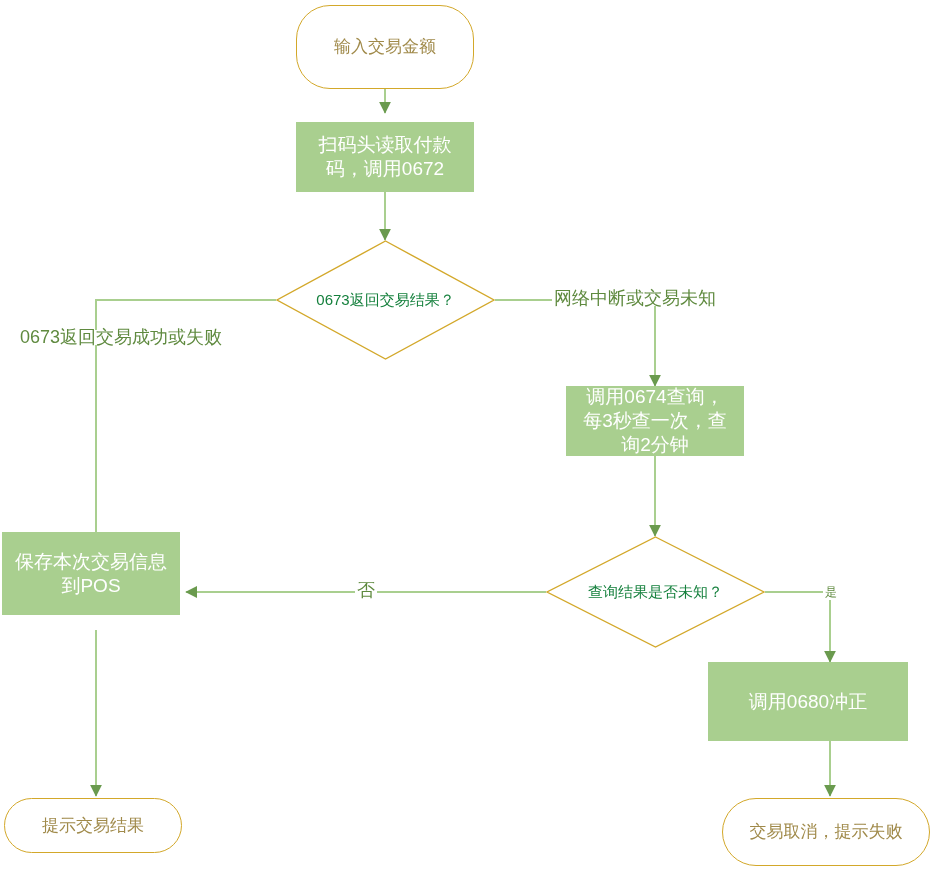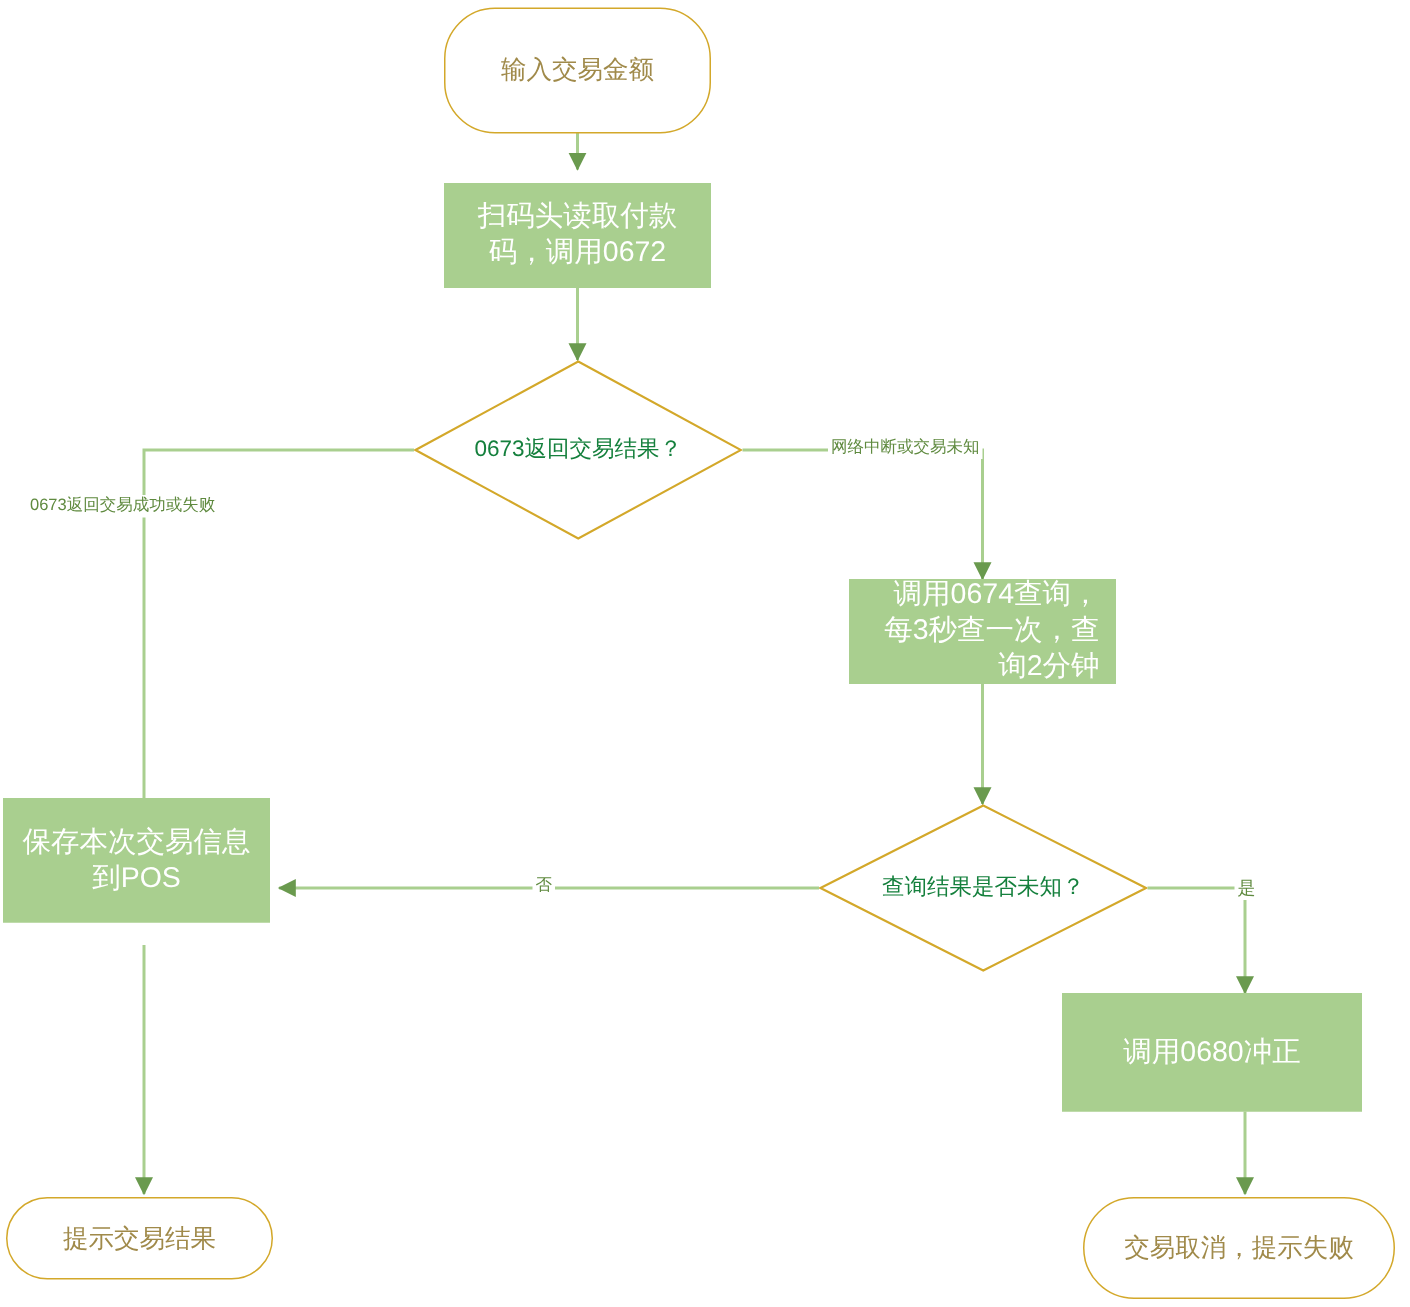--- a/index.html
+++ b/index.html
@@ -68,21 +68,21 @@
     position: absolute;
     left: 0;
     top: 0;
     width: 100%;
     height: 100%;
     z-index: 1;
   }
   .edge-label {
     position: absolute;
     color: #5f8a3f;
-    font-size: 11px;
+    font-size: 18px;
     line-height: 15px;
     white-space: nowrap;
     background: #ffffff;
     padding: 0 2px;
   }
   .edge-label.small {
     font-size: 12px;
   }
 </style>
 </head>
@@ -124,21 +124,21 @@
     <span>扫码头读取付款码，调用0672</span>
   </div>
 
   <div class="node node-decision" style="left:276px; top:240px; width:219px; height:120px;">
     <svg class="diamond-svg" viewBox="0 0 219 120" preserveAspectRatio="none">
       <polygon points="109.5,1 218,60 109.5,119 1,60" fill="#ffffff" stroke="#d3a82a" stroke-width="1.4"></polygon>
     </svg>
     <span class="dlabel">0673返回交易结果？</span>
   </div>
 
-  <div class="node node-process" style="left:566px; top:386px; width:178px; height:70px;text-align:right;">
+  <div class="node node-process" style="left:566px; top:386px; width:178px; height:70px;">
     <span>调用0674查询，每3秒查一次，查询2分钟</span>
   </div>
 
   <div class="node node-decision" style="left:546px; top:536px; width:219px; height:112px;">
     <svg class="diamond-svg" viewBox="0 0 219 112" preserveAspectRatio="none">
       <polygon points="109.5,1 218,56 109.5,111 1,56" fill="#ffffff" stroke="#d3a82a" stroke-width="1.4"></polygon>
     </svg>
     <span class="dlabel">查询结果是否未知？</span>
   </div>
 

